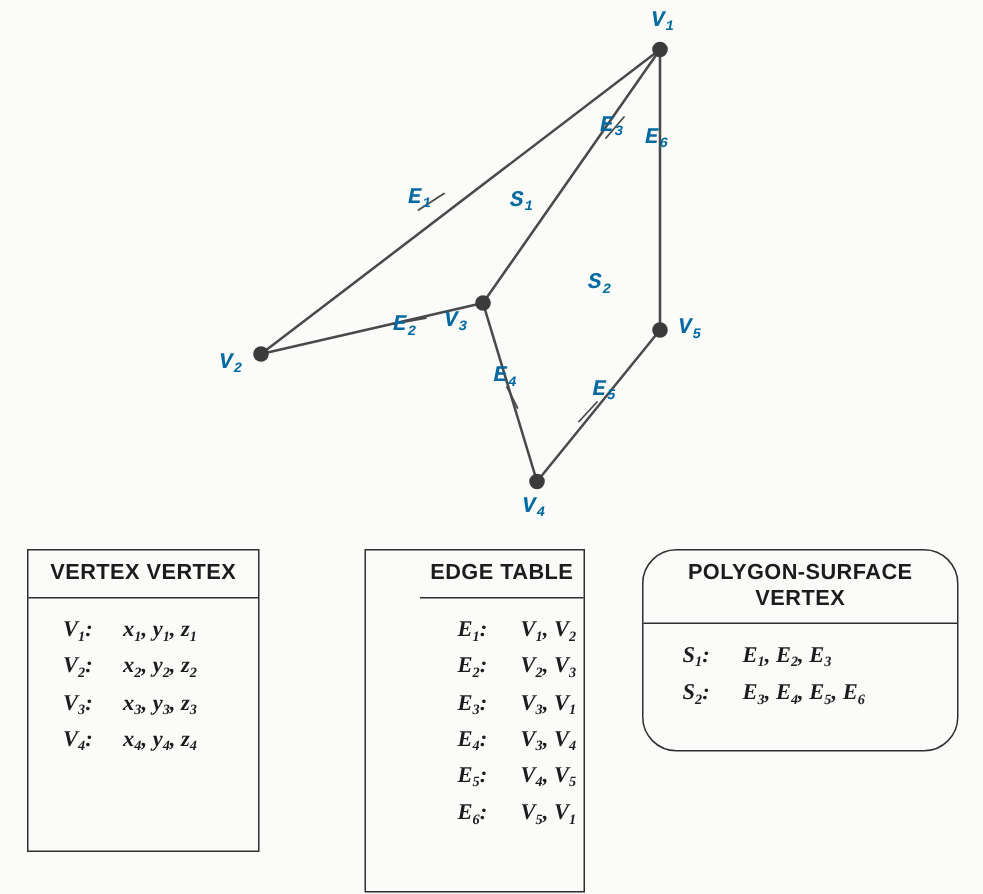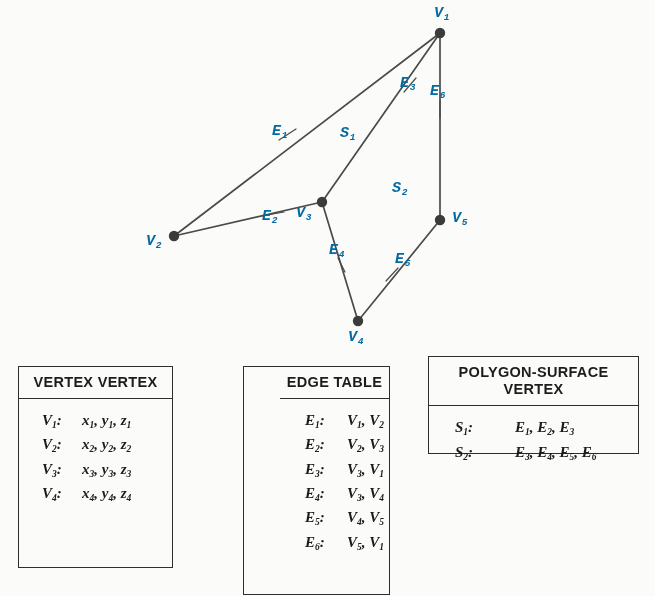--- a/index.html
+++ b/index.html
@@ -98,21 +98,21 @@
     vertical-align: baseline;
     position: relative;
     top: 3px;
   }
 
   
   #vertex-table .row { padding-left: 23px; }
   #vertex-table .row .key { width: 40px; }
   #edge-table .row { padding-left: 25px; }
   #edge-table .row .key { width: 42px; }
-  #surface-table .row { padding-left: 26px; gap: 20px; }
+  #surface-table .row { padding-left: 26px; }
   #surface-table .row .key { width: 40px; }
 </style>
 </head>
 <body>
 
 <div id="figure">
 
   <svg id="diagram-svg" viewBox="0 0 655 360">
     <g id="edge-lines" stroke="#4a4a4a" stroke-width="1.7" stroke-linecap="round" fill="none">
         <line x1="440" y1="33" x2="174" y2="236"></line>
@@ -200,21 +200,21 @@
           <span class="key"><span>E</span><sub>5</sub>:</span>
           <span class="val"><span>V</span><sub>4</sub>, <span>V</span><sub>5</sub></span>
         </div>
         <div class="row">
           <span class="key"><span>E</span><sub>6</sub>:</span>
           <span class="val"><span>V</span><sub>5</sub>, <span>V</span><sub>1</sub></span>
         </div>
       </div>
   </div>
 
-  <div class="tbl" id="surface-table" style="left:428px; top:356px; width:211px; height:98px;">
+  <div class="tbl" id="surface-table" style="left:428px; top:366px; width:211px; height:135px;border-radius:23px;">
     <div class="tbl-head">
       <span>POLYGON-SURFACE</span><br>
       <span>VERTEX</span>
     </div>
     <div class="tbl-body" id="surface-table-body">
         <div class="row">
           <span class="key"><span>S</span><sub>1</sub>:</span>
           <span class="val"><span>E</span><sub>1</sub>, <span>E</span><sub>2</sub>, <span>E</span><sub>3</sub></span>
         </div>
         <div class="row">

